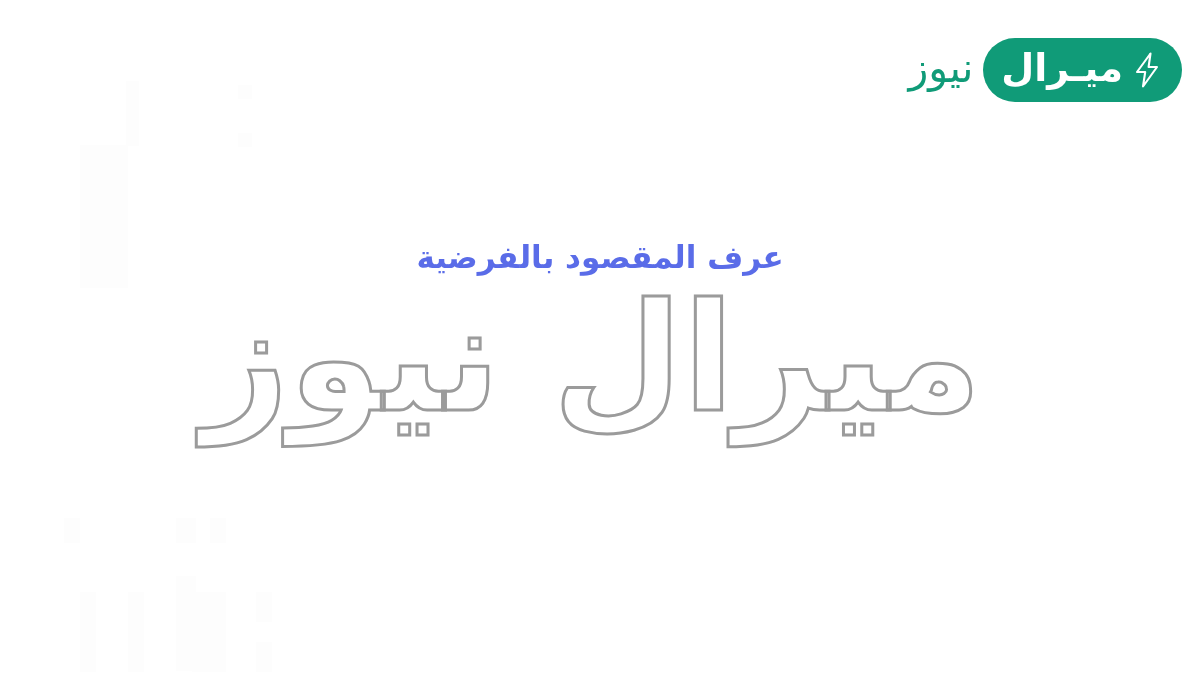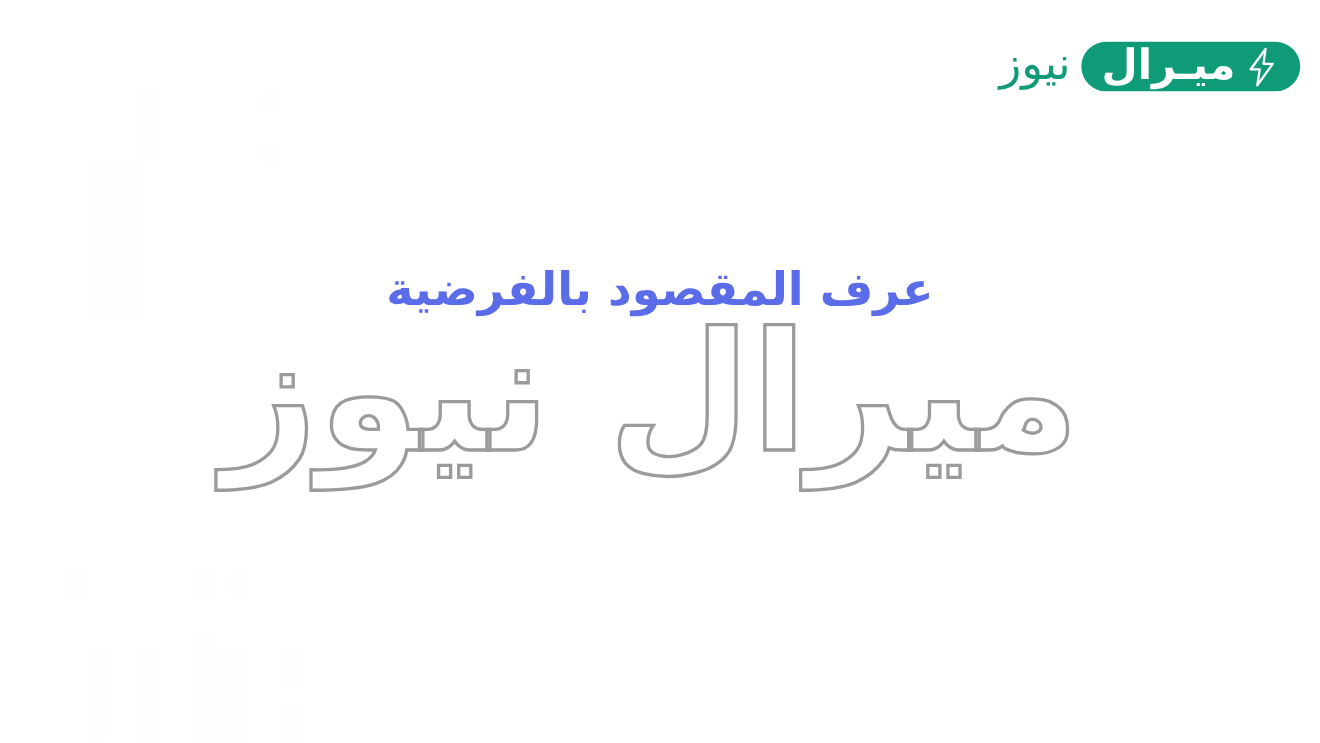--- a/index.html
+++ b/index.html
@@ -38,21 +38,21 @@
   }
 
   #brand-pill {
     display: flex;
     flex-direction: row-reverse;
     align-items: center;
     justify-content: center;
     gap: 9px;
     background: #109b78;
     border-radius: 34px;
-    height: 45px;
+    height: 64px;
     padding: 0 20px 0 18px;
     box-sizing: border-box;
   }
 
   #brand-pill-text {
     color: #ffffff;
     font-size: 38px;
     font-weight: 700;
     line-height: 1;
     letter-spacing: 0;
@@ -77,21 +77,21 @@
   }
 
   
   #headline {
     position: absolute;
     left: 0;
     right: 0;
     top: 240px;
     text-align: center;
     color: #5a6ce8;
-    font-size: 42px;
+    font-size: 31px;
     font-weight: 700;
     line-height: 1.1;
     white-space: nowrap;
     direction: rtl;
   }
 
   
   #watermark-wrap {
     position: absolute;
     left: 0;

